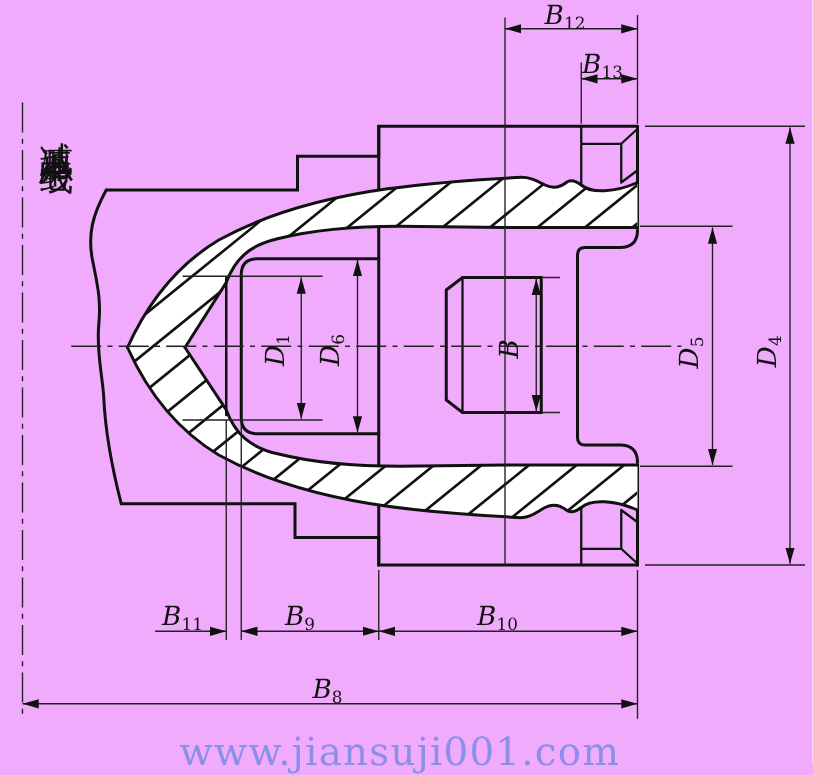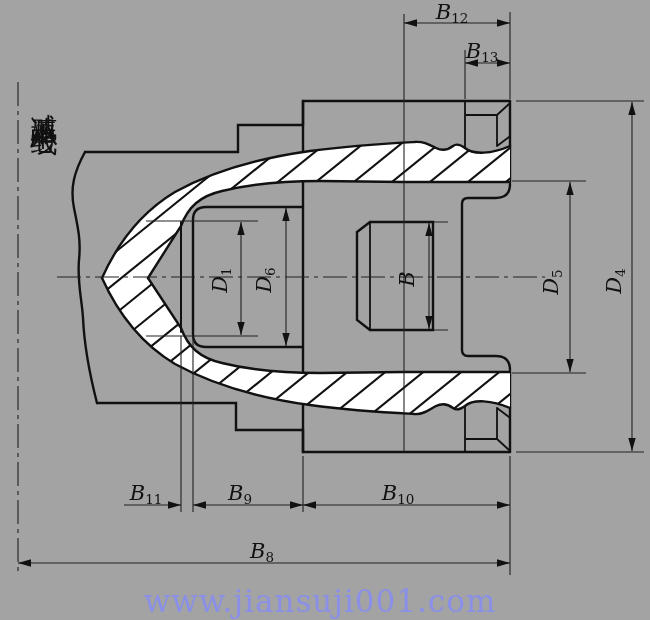--- a/index.html
+++ b/index.html
@@ -1,16 +1,16 @@
 <!DOCTYPE html>
 <html><head>
 <meta charset="utf-8">
 <style>
   html,body{margin:0;padding:0;background:#ffffff;}
-  .stage{position:relative;width:650px;height:620px;background:#a3a3a3;overflow:hidden;
+  .stage{position:relative;width:650px;height:620px;background:#f0abfc;overflow:hidden;
          font-family:"DejaVu Serif", serif;}
   svg{position:absolute;left:0;top:0;}
   .cn-label{
     position:absolute;left:29px;top:92px;
     writing-mode:vertical-rl;text-orientation:upright;
     font-family:"DejaVu Sans", sans-serif;
     font-size:27px;line-height:30px;letter-spacing:3px;color:#111;
     user-select:none;white-space:nowrap;
   }
   text{font-family:"DejaVu Serif", serif;}

